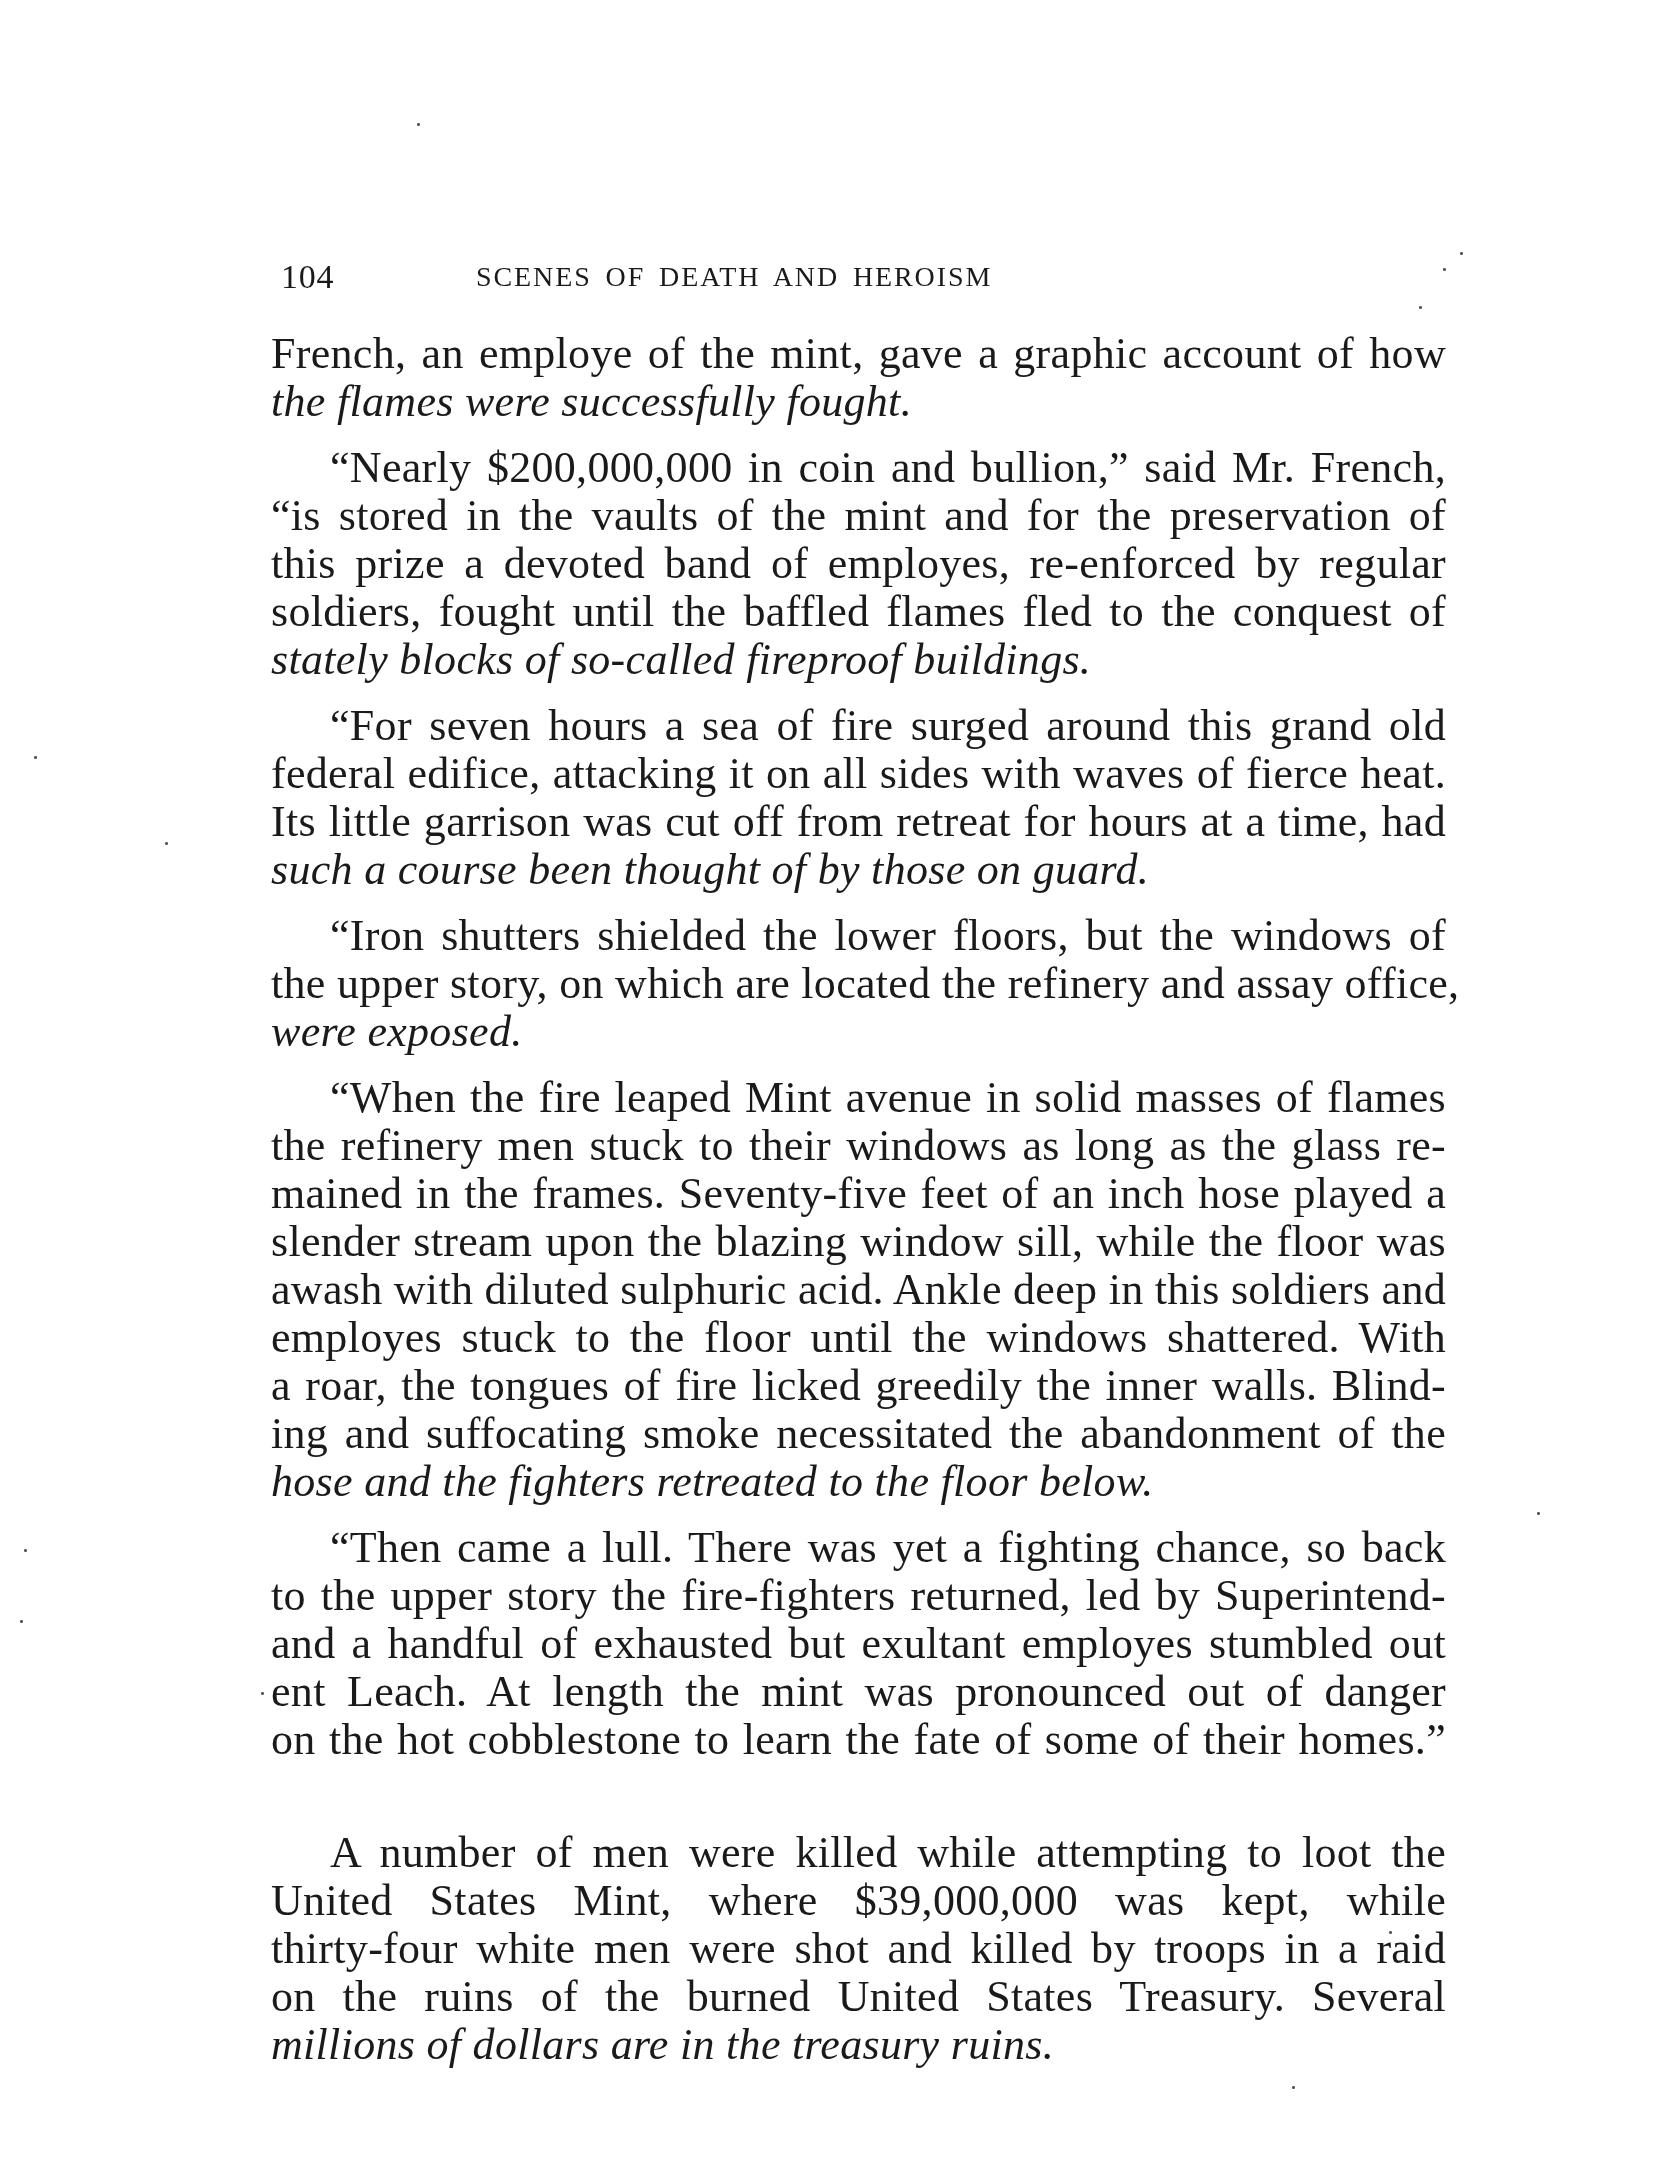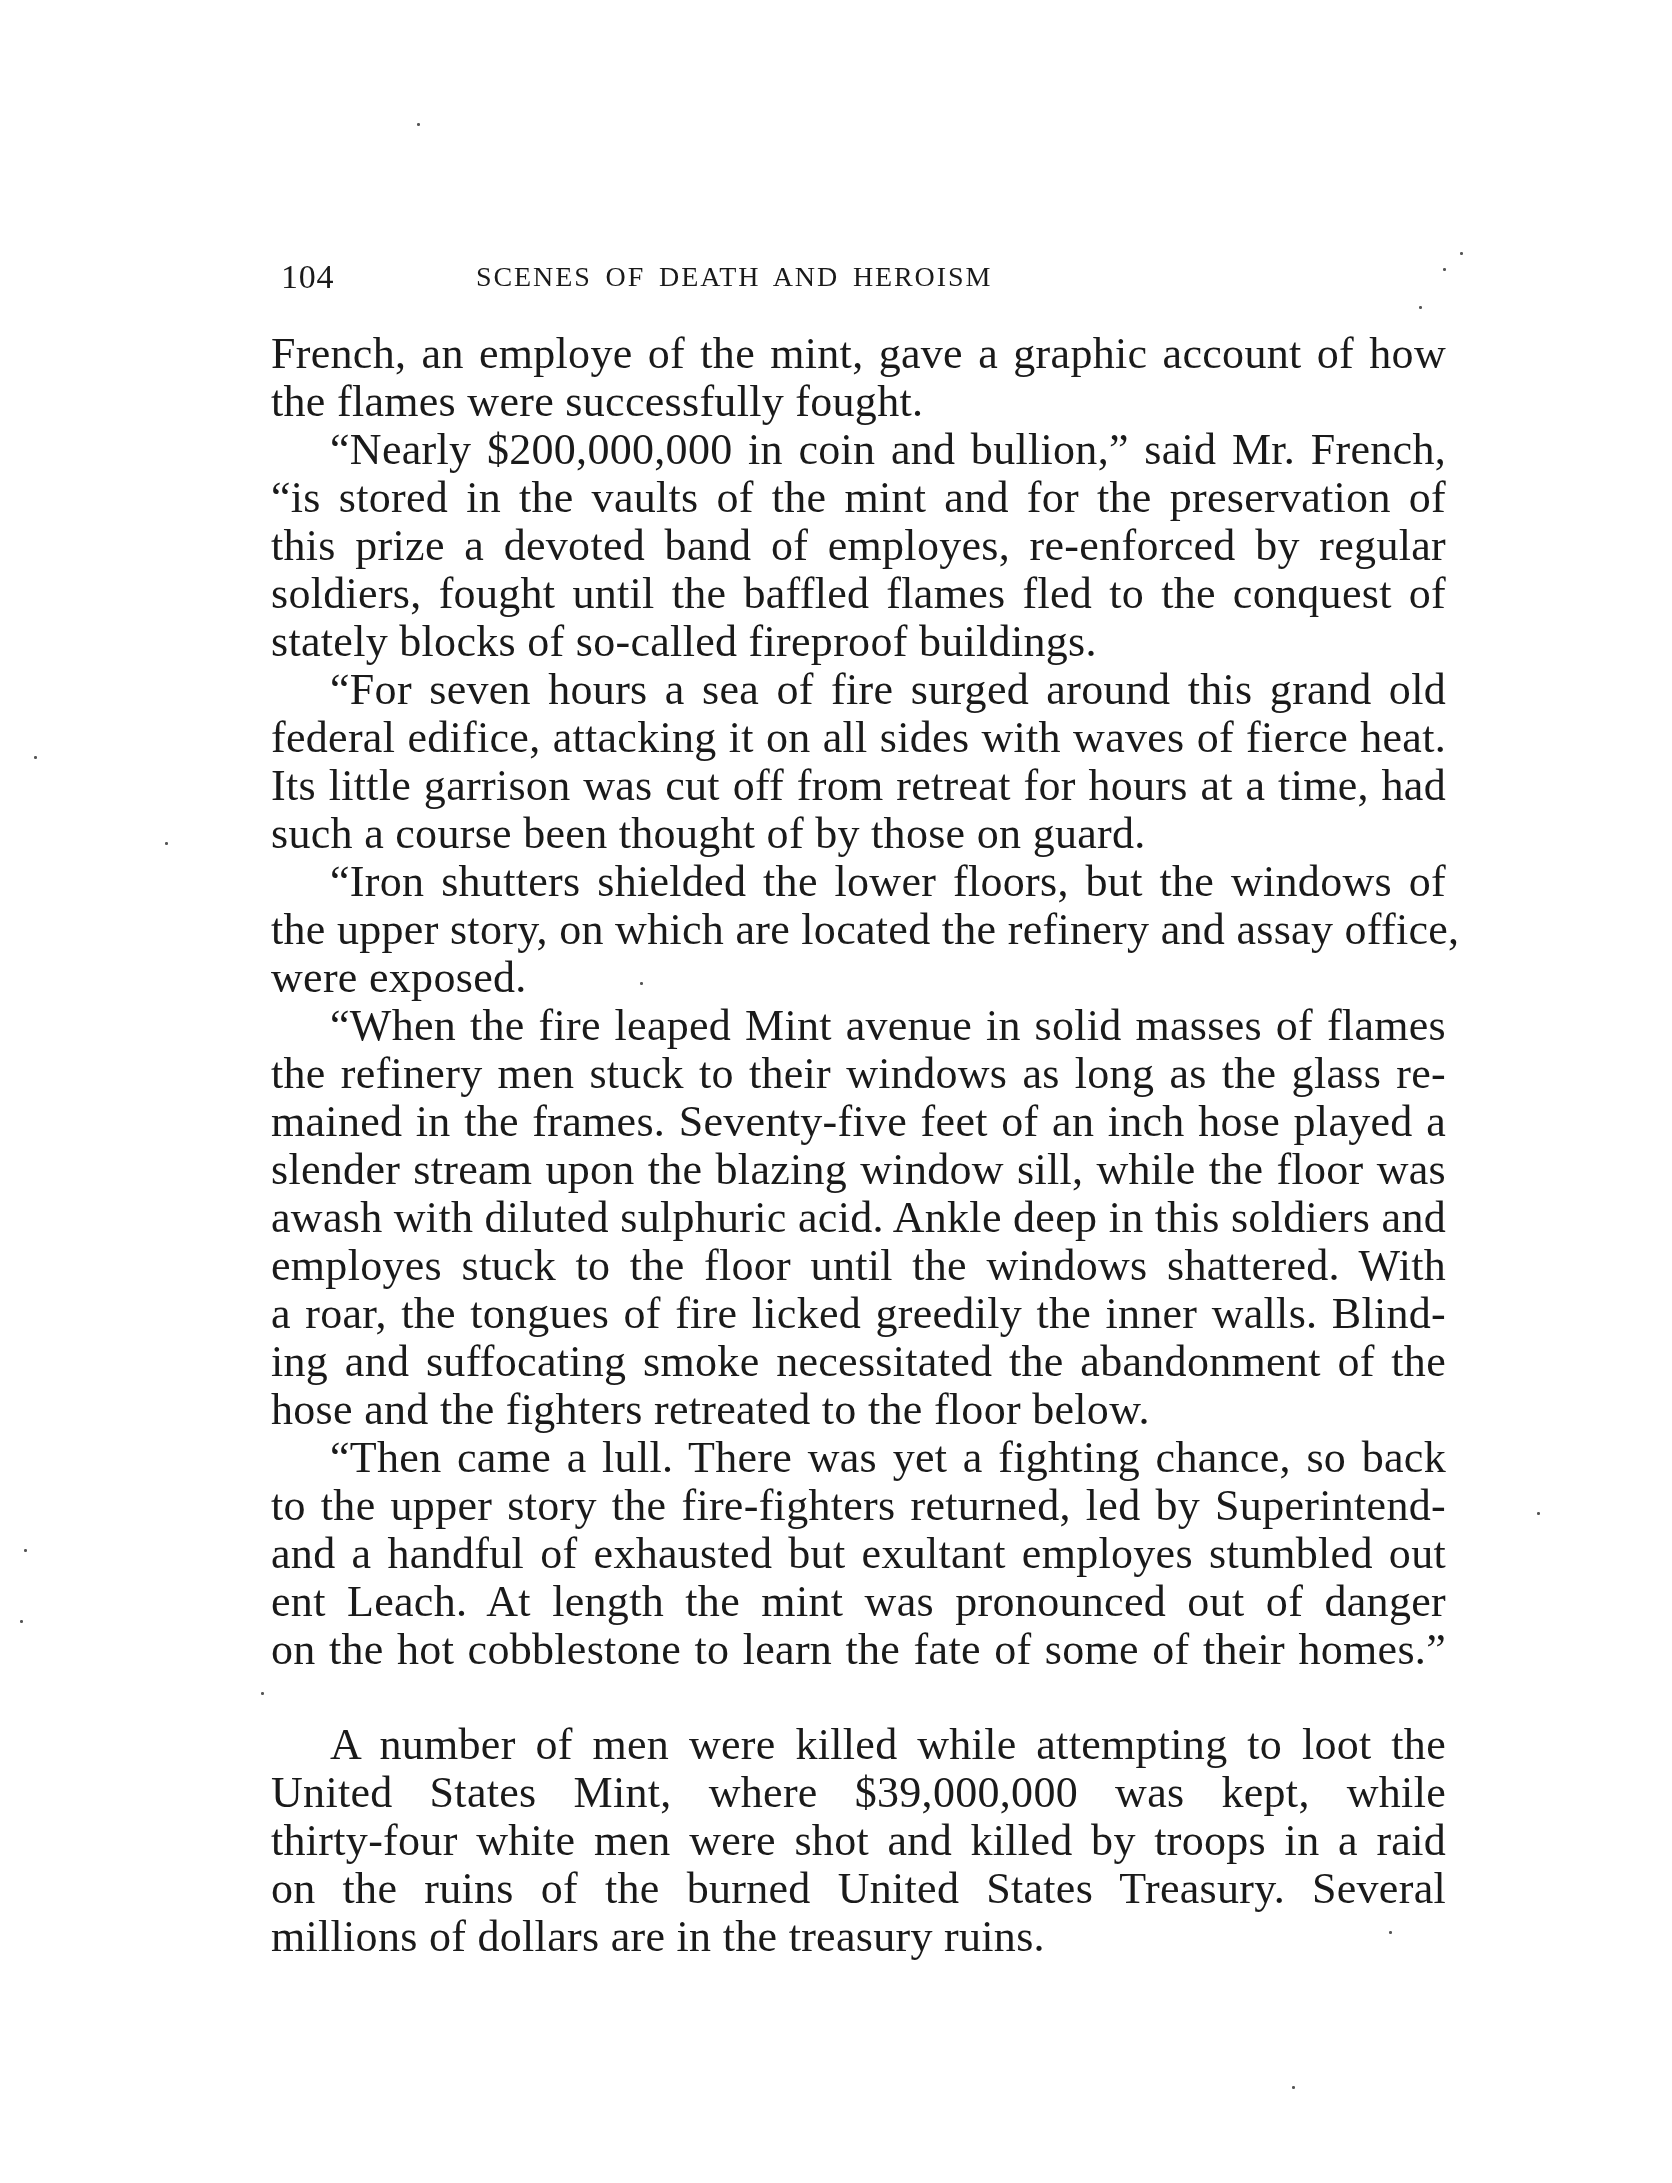--- a/index.html
+++ b/index.html
@@ -58,23 +58,25 @@
     }
     .line {
       display: block;
       white-space: nowrap;
       text-align: justify;
       text-align-last: justify;
       height: 48px;
     }
     .line.last {
       text-align-last: left;
+      font-style: italic;
     }
     .line.indent {
       padding-left: 59px;
+      margin-top: 18px;
     }
     .para-gap {
       display: block;
       height: 47px;
     }
     .speck {
       position: absolute;
       width: 2.5px;
       height: 2.5px;
       background: #555;

